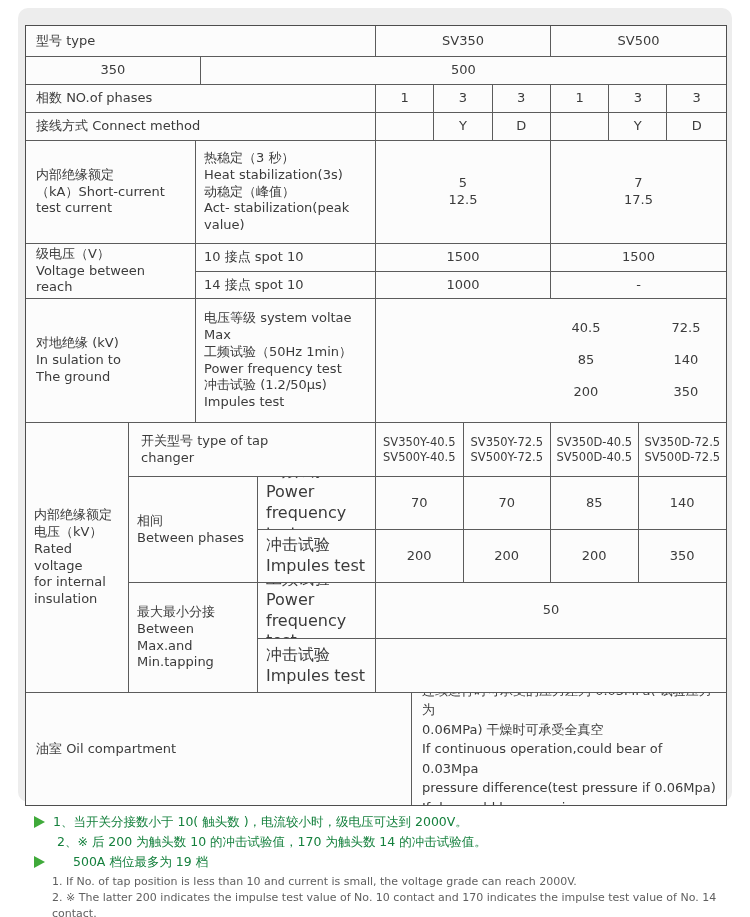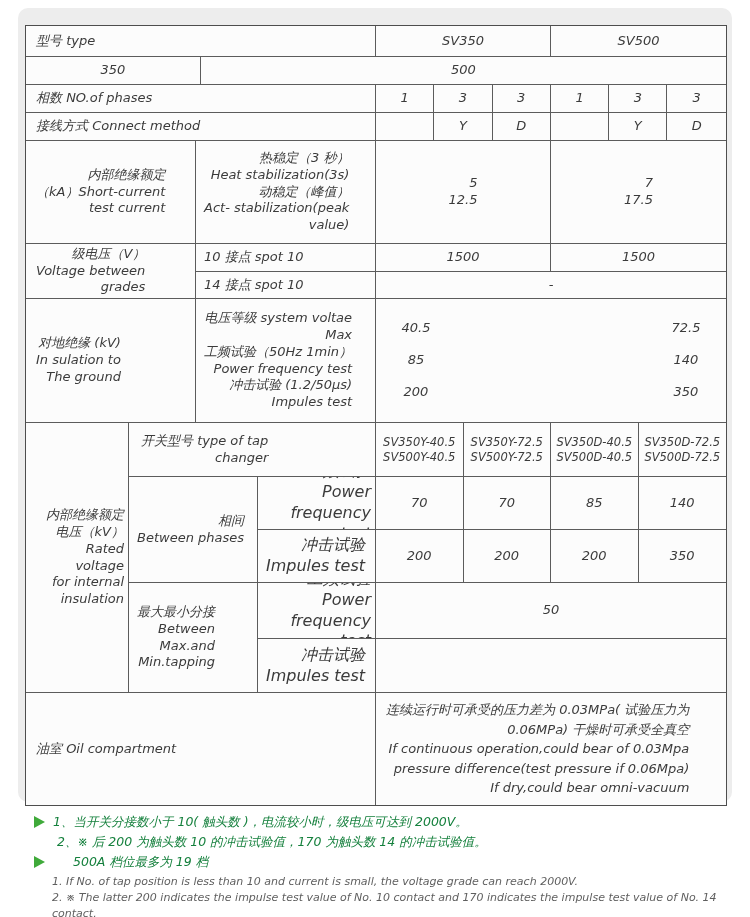--- a/index.html
+++ b/index.html
@@ -1,30 +1,30 @@
 <!DOCTYPE html>
 <html><head>
 <meta charset="utf-8">
 <style>
   html,body{margin:0;padding:0;}
   .page{position:relative;width:750px;height:917px;background:#ffffff;overflow:hidden;
-        font-family:"DejaVu Sans","Liberation Sans",sans-serif;color:#3b3b3b;font-style:italic;}
+        font-family:"DejaVu Sans","Liberation Sans",sans-serif;color:#3b3b3b;}
   .card{position:absolute;left:18px;top:8px;width:714px;height:794px;background:#ededed;border-radius:10px;}
   .tbl{position:absolute;left:7px;top:17px;width:700px;background:#fcfcfc;border:1px solid #4e4e4e;
        font-size:13px;line-height:1.3;}
   .row{display:flex;}
   .bt{border-top:1px solid #5c5c5c;}
   .c{box-sizing:border-box;display:flex;align-items:center;overflow:hidden;}
   .br{border-right:1px solid #5c5c5c;}
   .lab{padding-left:10px;padding-right:4px;text-align:left;}
   .ctr{justify-content:center;text-align:center;}
-  .pre{white-space:pre-line;text-align:right;}
+  .pre{white-space:pre-line;}
   .colgroup{display:flex;flex-direction:column;}
   .pairwrap{flex:1;display:flex;flex-direction:column;justify-content:space-evenly;padding:6px 0;}
-  .pairrow{display:flex;justify-content:space-between;gap:39px;}
+  .pairrow{display:flex;justify-content:flex-end;gap:20px;}
   .pairrow span{display:inline-block;width:80px;text-align:center;}
   .small{font-size:16px;}
   .tapval{font-size:11.5px;}
   .oilval{padding:8px 10px;line-height:1.5;align-items:center;}
   .fnotes{position:absolute;left:30px;top:814px;width:700px;}
   .fn-row{display:flex;align-items:flex-start;font-size:12.5px;color:#15803d;line-height:1.35;margin-bottom:3px;}
   .tri{display:inline-block;width:0;height:0;border-left:11px solid #3faa3a;
        border-top:6px solid transparent;border-bottom:6px solid transparent;margin:2px 8px 0 4px;flex:none;}
   .fn-indent{padding-left:27px;}
   .fn-en{font-size:11px;color:#5f5f5f;line-height:1.45;padding-left:22px;}
@@ -80,29 +80,30 @@
 value)</div>
         <div class="c br ctr pre" style="width:175px">5
 12.5</div>
         <div class="c ctr pre" style="flex:1">7
 17.5</div>
       </div>
 
       <div class="row bt" style="height:54px">
         <div class="c br lab pre" style="width:170px">级电压（V）
 Voltage between
-grades</div>
+reach</div>
         <div class="colgroup" style="flex:1">
           <div class="row" style="height:27px">
             <div class="c br lab" style="width:180px;padding-left:8px">10 接点 spot 10</div>
             <div class="c br ctr" style="width:175px">1500</div>
             <div class="c ctr" style="flex:1">1500</div>
           </div>
           <div class="row bt" style="height:26px">
             <div class="c br lab" style="width:180px;padding-left:8px">14 接点 spot 10</div>
+            <div class="c br ctr" style="width:175px">1000</div>
             <div class="c ctr" style="flex:1">-</div>
           </div>
         </div>
       </div>
 
       <div class="row bt" style="height:123px">
         <div class="c br lab pre" style="width:170px">对地绝缘 (kV)
 In sulation to
 The ground</div>
         <div class="c br lab pre" style="width:180px;padding-left:8px">电压等级 system voltae
@@ -187,21 +188,21 @@
                 <div class="c br lab pre small" style="width:118px;padding-left:8px">冲击试验
 Impules test</div>
               </div>
             </div>
           </div>
 
         </div>
       </div>
 
       <div class="row bt" style="height:112px">
-        <div class="c br lab" style="width:350px">油室 Oil compartment</div>
+        <div class="c br lab" style="width:386px">油室 Oil compartment</div>
         <div class="c pre oilval" style="flex:1">连续运行时可承受的压力差为 0.03MPa( 试验压力为
 0.06MPa) 干燥时可承受全真空
 If continuous operation,could bear of 0.03Mpa
 pressure difference(test pressure if 0.06Mpa)
 If dry,could bear omni-vacuum</div>
       </div>
 
     </div>
   </div>
 

